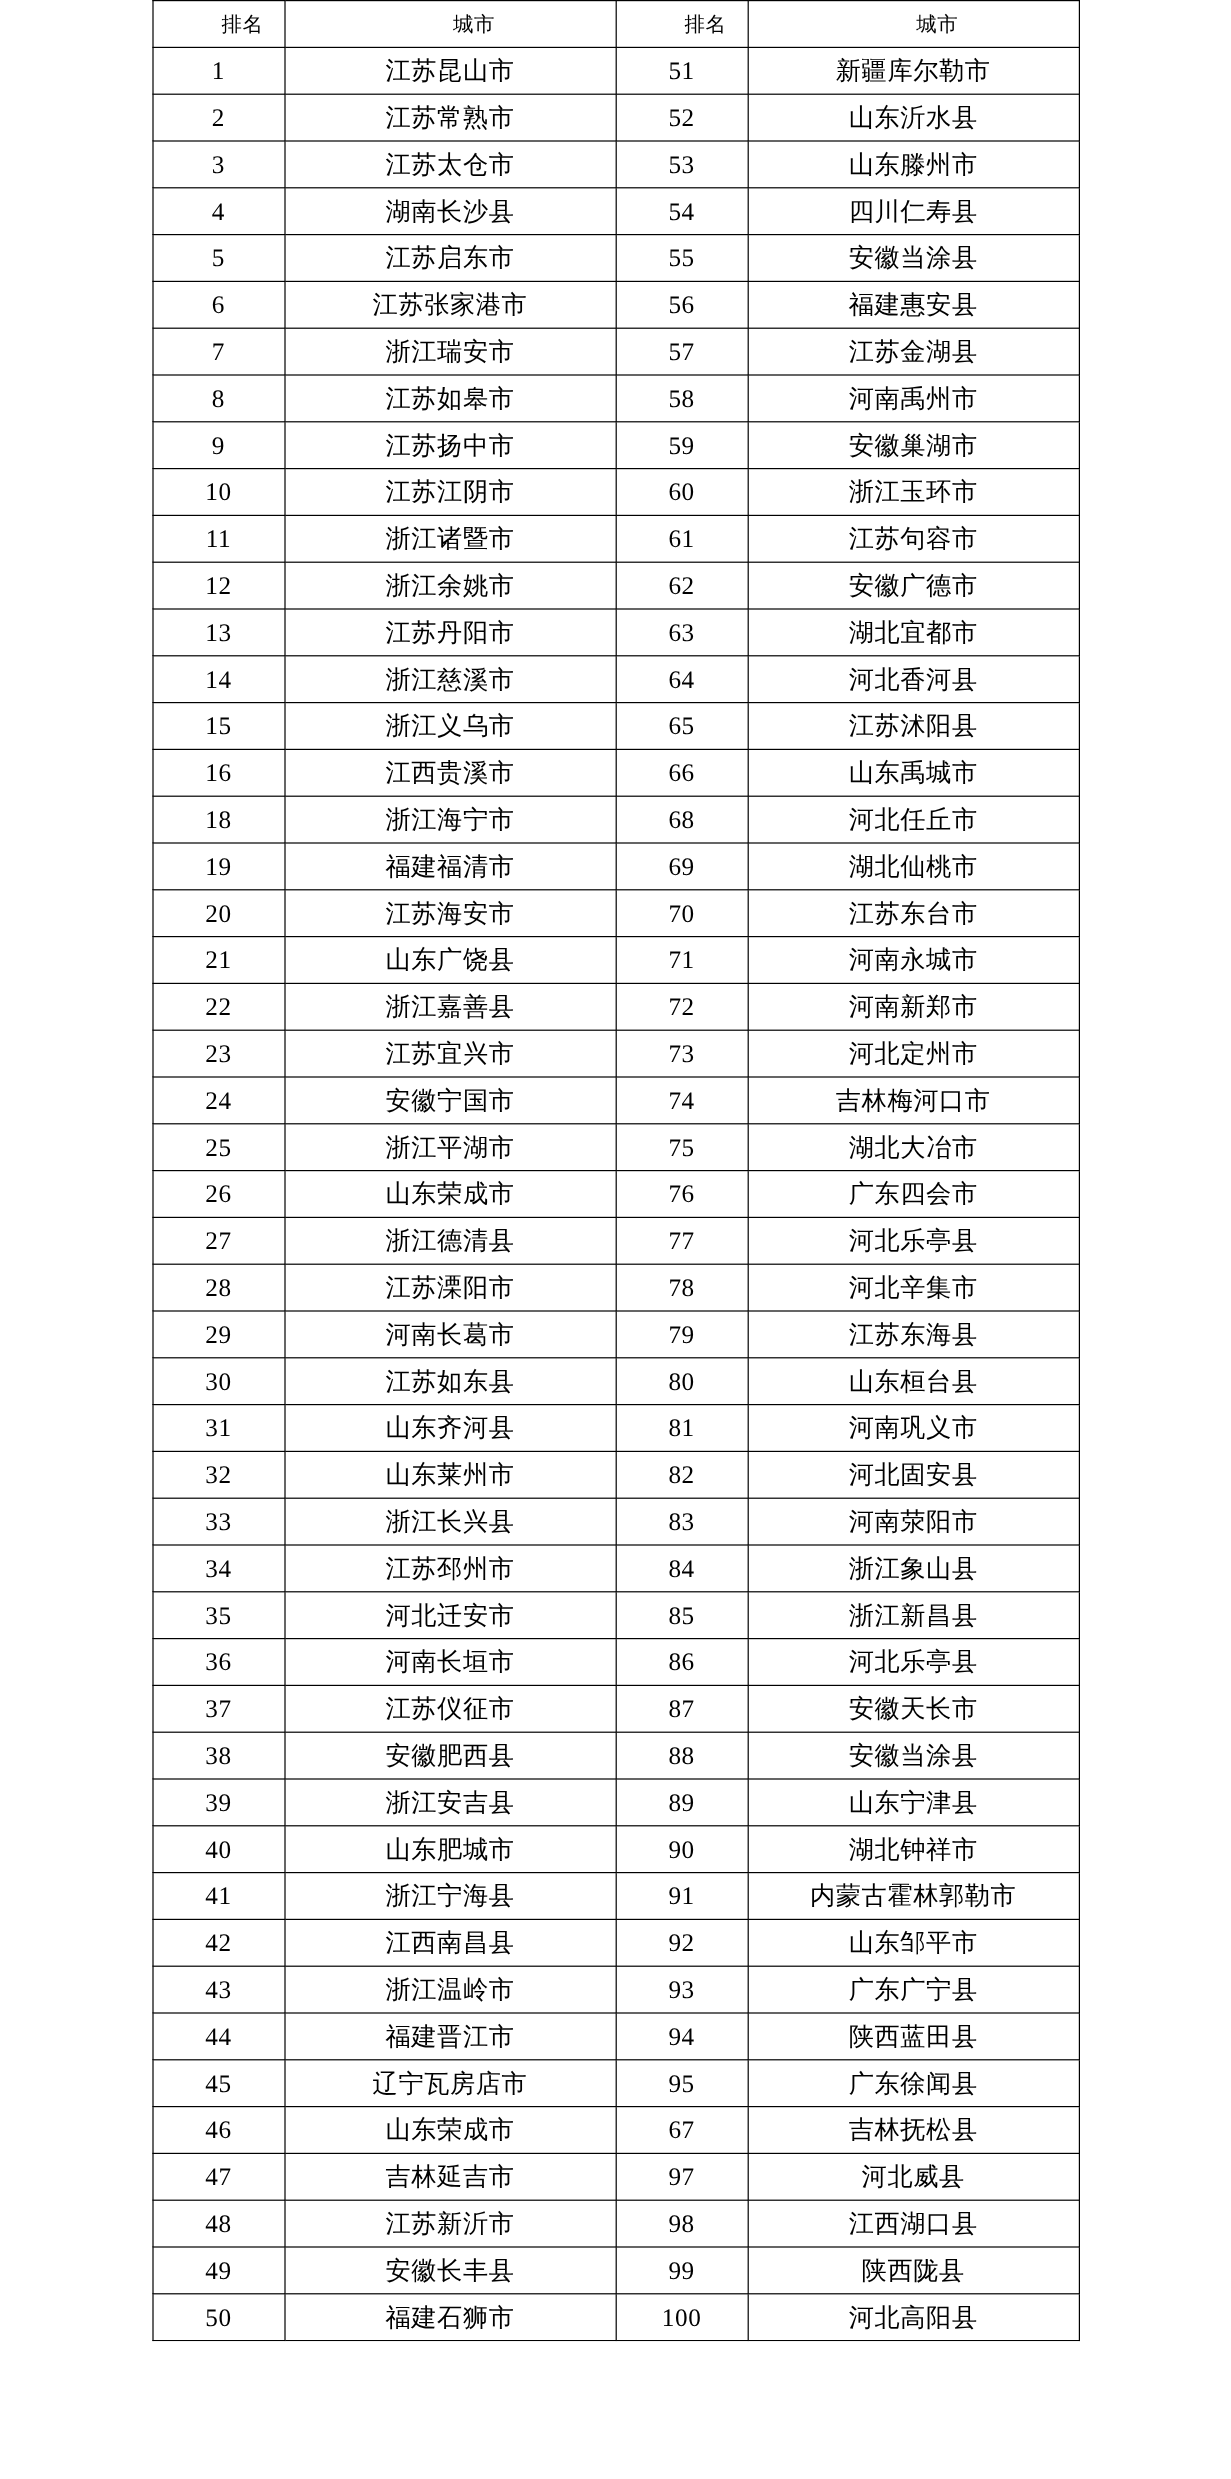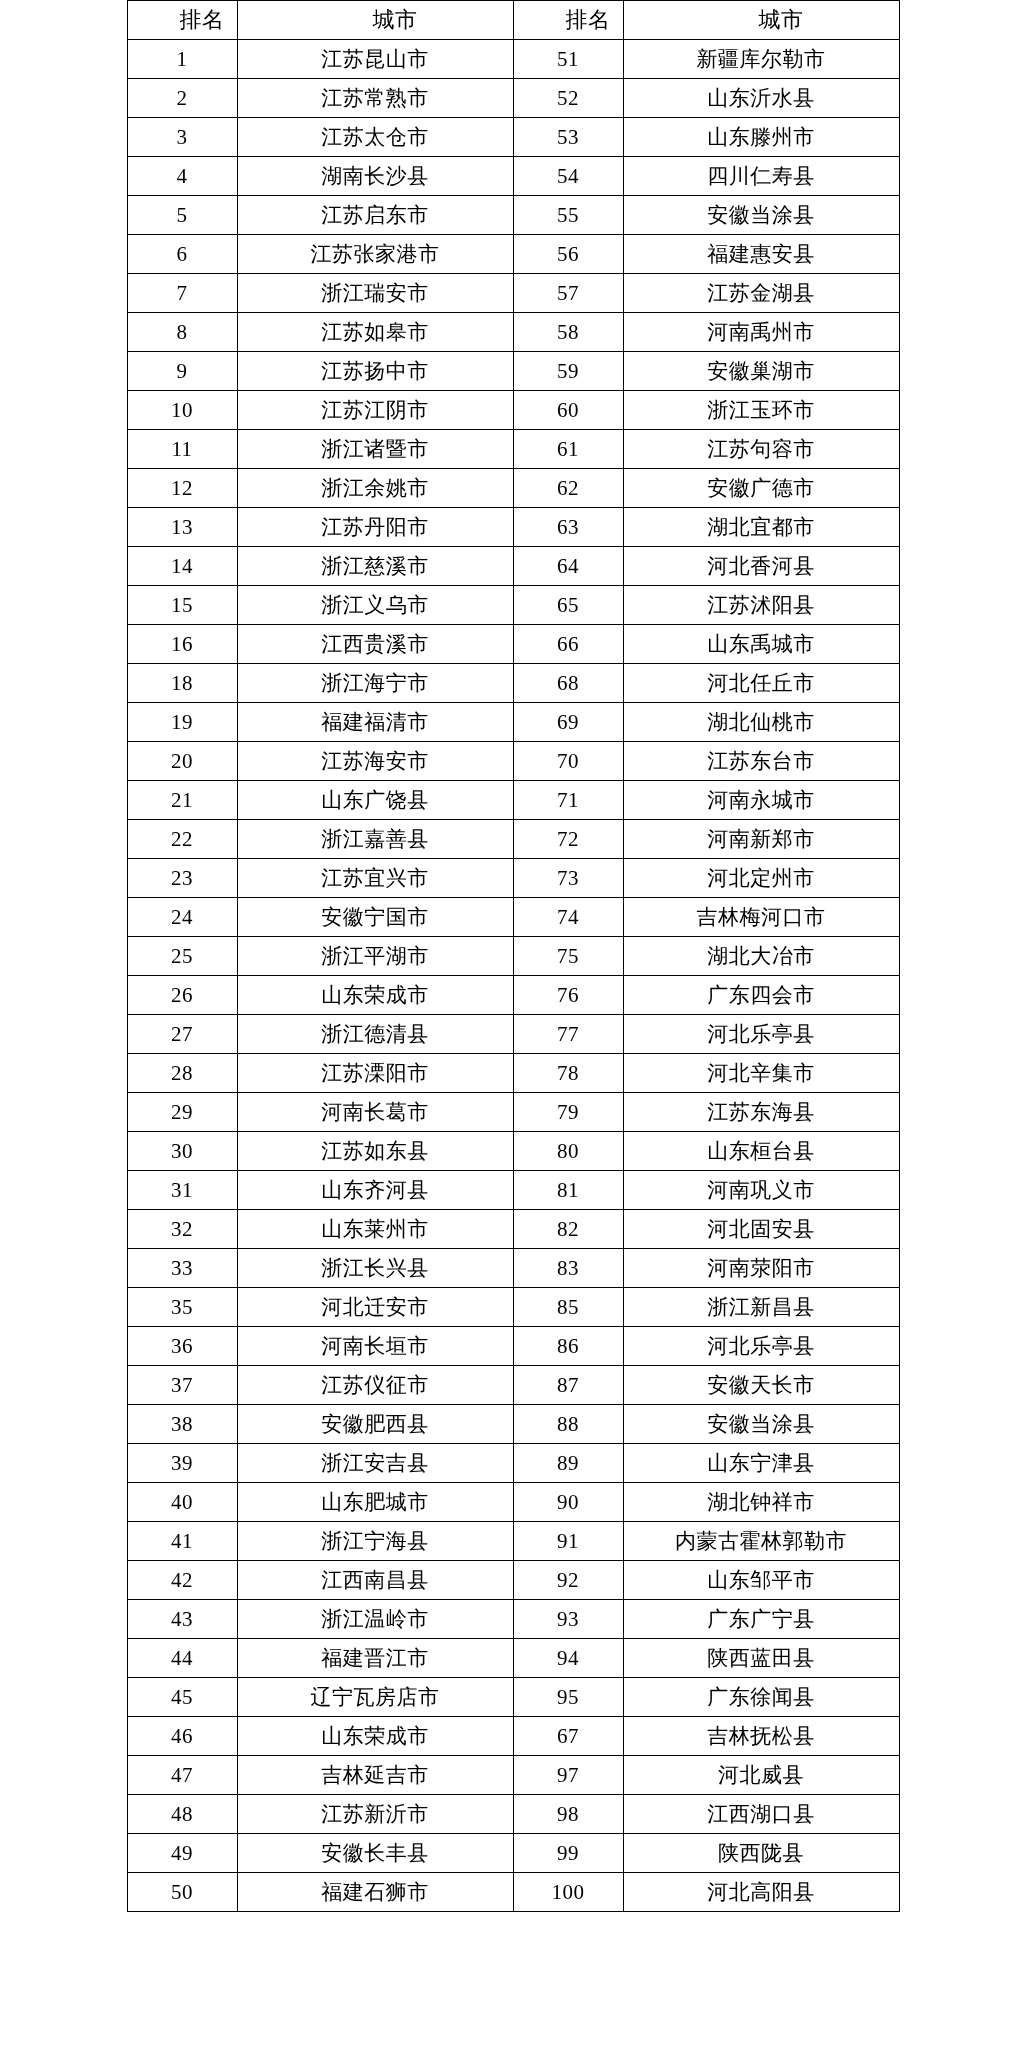--- a/index.html
+++ b/index.html
@@ -24,21 +24,21 @@
     vertical-align: middle;
     font-size: 21px;
     font-weight: normal;
     line-height: 1.0;
     height: 38px;
     padding: 0;
     white-space: nowrap;
     letter-spacing: 0.5px;
   }
   #ranking-table thead td {
-    font-size: 22px;
+    font-size: 17px;
     padding-left: 40px;
   }
   col.rank-col { width: 110px; }
   col.city-col { width: 276px; }
   .num-cell {
     font-family: "Liberation Serif", "DejaVu Serif", serif;
   }
 </style>
 </head>
 <body>
@@ -245,20 +245,26 @@
         <td class="num-cell">82</td>
         <td>河北固安县</td>
       </tr>
       <tr>
         <td class="num-cell">33</td>
         <td>浙江长兴县</td>
         <td class="num-cell">83</td>
         <td>河南荥阳市</td>
       </tr>
       <tr>
+        <td class="num-cell">34</td>
+        <td>江苏邳州市</td>
+        <td class="num-cell">84</td>
+        <td>浙江象山县</td>
+      </tr>
+      <tr>
         <td class="num-cell">35</td>
         <td>河北迁安市</td>
         <td class="num-cell">85</td>
         <td>浙江新昌县</td>
       </tr>
       <tr>
         <td class="num-cell">36</td>
         <td>河南长垣市</td>
         <td class="num-cell">86</td>
         <td>河北乐亭县</td>

